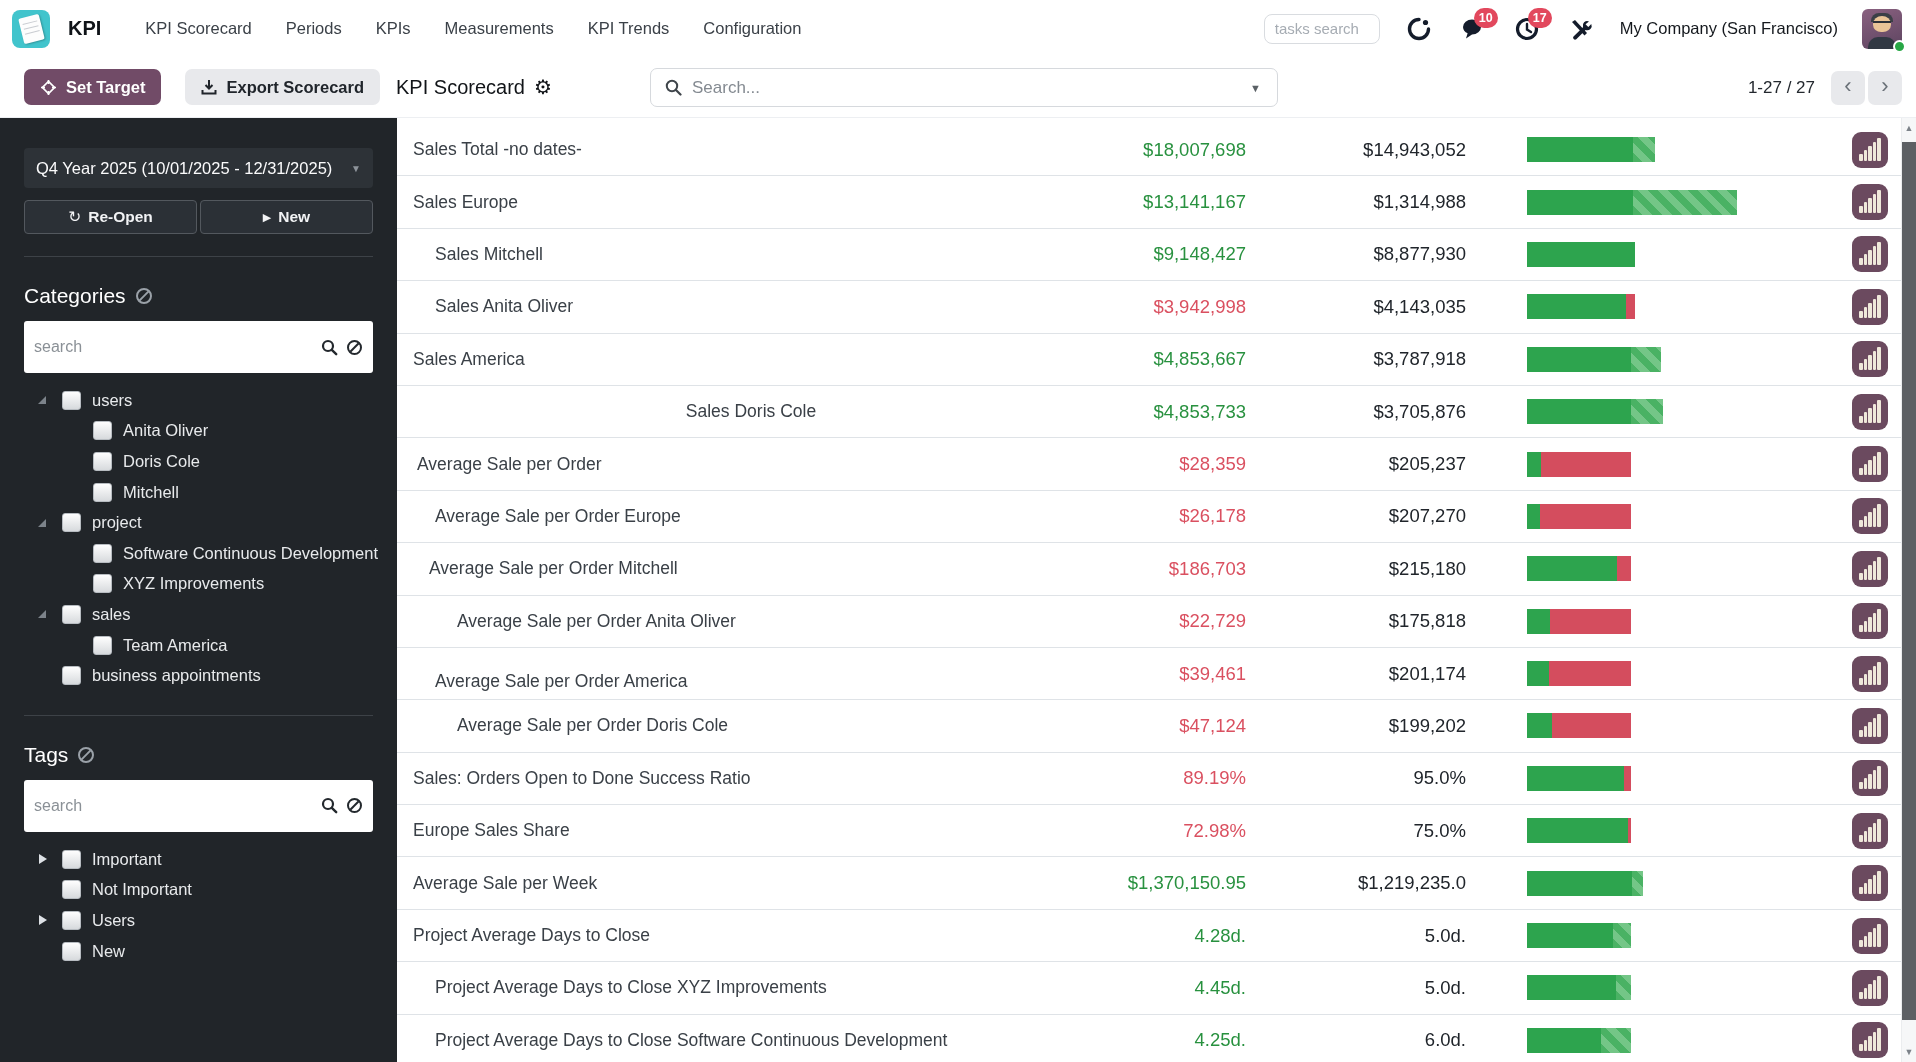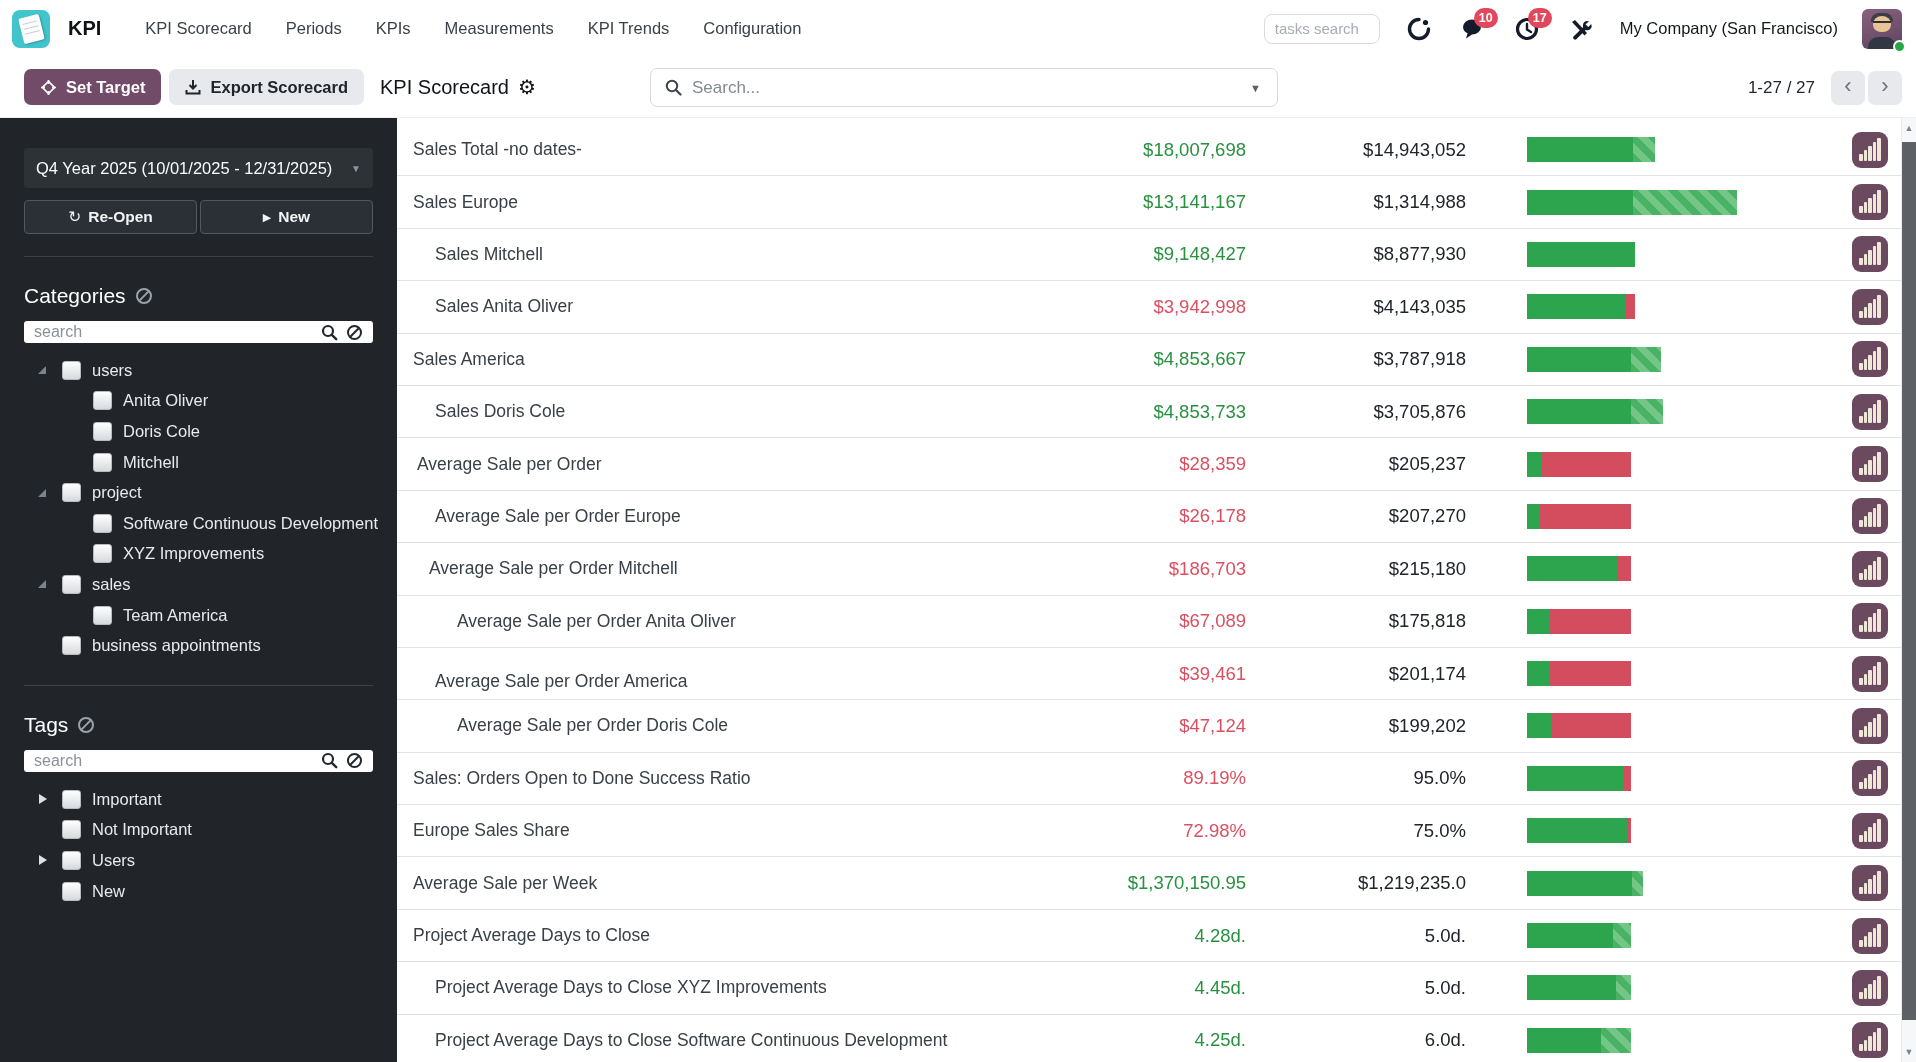--- a/index.html
+++ b/index.html
@@ -24,21 +24,21 @@
   .avatar .head { position:absolute; left:11px; top:7px; width:18px; height:16px; border-radius:50% 50% 45% 45%; background:#e9c497; }
   .avatar .hair { position:absolute; left:9px; top:4px; width:22px; height:9px; border-radius:8px 8px 0 0; background:#3a3f46; }
   .avatar .body { position:absolute; left:6px; bottom:0; width:28px; height:12px; border-radius:10px 10px 0 0; background:#313843; }
   .avatar .glasses { position:absolute; left:11px; top:12px; width:18px; height:4px; border-top:2px solid #2c3138; }
   .status-dot { position:absolute; right:-4px; bottom:-4px; width:13px; height:13px; border-radius:50%; background:#28a745; border:2px solid #fff; }
 
   
   .toolbar { position:relative; height:61px; display:flex; align-items:center; padding:0 14px 0 24px; border-bottom:1px solid #edeff2; background:#fff; }
   .btn { display:inline-flex; align-items:center; gap:9px; height:36px; border-radius:7px; font-size:16.5px; font-weight:700; padding:0 16px; cursor:pointer; border:none; font-family:inherit; }
   .btn-primary { background:#714b67; color:#fff; }
-  .btn-light { background:#e8e9ec; color:#20252b; margin-left:8px; }
+  .btn-light { background:#e8e9ec; color:#20252b; margin-left:24px; }
   .view-title { display:flex; align-items:center; gap:9px; margin-left:16px; }
   .view-title span { font-size:20px; color:#111418; }
   .gear { font-size:19px; color:#2c3238; cursor:pointer; line-height:1; }
   .searchbar { position:absolute; left:650px; top:11px; width:628px; height:39px; border:1px solid #d6d9dd; border-radius:7px; display:flex; align-items:center; padding:0 12px 0 14px; background:#fff; }
   .searchbar input { flex:1; border:none; outline:none; font-size:17px; color:#333; margin-left:10px; font-family:inherit; }
   .searchbar input::placeholder { color:#848a91; }
   .searchbar .caret { color:#5b6166; font-size:11px; padding:6px 4px; cursor:pointer; }
   .pager { position:absolute; right:14px; top:0; height:61px; display:flex; align-items:center; gap:16px; }
   .pager-text { font-size:17px; color:#23282e; }
   .pager-btns { display:flex; gap:3px; }
@@ -51,21 +51,21 @@
   .sidebar { width:397px; background:#212529; color:#e9ecef; overflow:hidden; flex:0 0 auto; }
   .side-pad { padding:0 24px; }
   .period-box { margin-top:30px; height:40px; background:#2d3237; border-radius:4px; display:flex; align-items:center; padding:0 12px; font-size:16.5px; color:#fbfbfc; cursor:pointer; }
   .period-box .pcaret { margin-left:auto; color:#8d939a; font-size:10px; }
   .btn-row { display:flex; gap:3px; margin-top:12px; }
   .side-btn { flex:1; height:34px; background:#2b3036; border:1px solid #53585e; border-radius:4px; color:#f2f3f5; font-size:15.5px; font-weight:700; display:flex; align-items:center; justify-content:center; gap:7px; cursor:pointer; }
   .side-btn .ic { font-weight:400; }
   .divider { border:none; border-top:1px solid #3d4247; margin-top:22px; }
   .side-heading { display:flex; align-items:center; gap:9px; margin-top:27px; font-size:21px; color:#ffffff; }
   .side-heading svg { cursor:pointer; }
-  .side-search { margin-top:13px; height:22px; background:#fff; border-radius:3px; display:flex; align-items:center; padding:0 10px; }
+  .side-search { margin-top:13px; height:52px; background:#fff; border-radius:3px; display:flex; align-items:center; padding:0 10px; }
   .side-search input { flex:1; border:none; outline:none; font-size:16px; color:#333; font-family:inherit; min-width:0; }
   .side-search input::placeholder { color:#8a9096; }
   .side-search .icn { display:flex; align-items:center; margin-left:8px; cursor:pointer; }
   .tree { list-style:none; margin-top:12px; }
   .tree li { display:flex; align-items:center; height:30.6px; cursor:pointer; }
   .tree .sp { flex:0 0 auto; }
   .tree .tog { width:10px; height:10px; margin-right:14px; flex:0 0 auto; position:relative; }
   .tree .tog.exp::after { content:""; position:absolute; left:0; top:1px; border-left:8px solid transparent; border-bottom:8px solid #7c838a; }
   .tree .tog.col::after { content:""; position:absolute; left:1px; top:0; border-top:5.5px solid transparent; border-bottom:5.5px solid transparent; border-left:8px solid #dde1e5; }
   .cbx { width:19px; height:19px; border-radius:3px; background:linear-gradient(#fefefe,#d7dadd); border:1px solid #b7bcc1; flex:0 0 auto; cursor:pointer; }
@@ -442,21 +442,21 @@
       <div class="chart-btn">
         <i style="height:7px"></i>
             <i style="height:11px"></i>
             <i style="height:15px"></i>
             <i style="height:19px"></i>
             <i style="height:23px"></i>
       </div>
     </div>
   </div>
       <div class="krow">
-    <div class="kname" style="padding-left: 38px;">Sales Doris Cole</div>
+    <div class="kname" style="padding-left: 38px; text-align: center;">Sales Doris Cole</div>
     <div class="kval green">$4,853,733</div>
     <div class="ktarget">$3,705,876</div>
     <div class="kbar">
       <span class="seg solid" style="width: 104px;"></span>
       <span class="seg striped" style="width: 32px;"></span>
       <span class="seg over" style="width: 0px;"></span>
     </div>
     <div class="kchart">
       <div class="chart-btn">
         <i style="height:7px"></i>
@@ -519,21 +519,21 @@
         <i style="height:7px"></i>
             <i style="height:11px"></i>
             <i style="height:15px"></i>
             <i style="height:19px"></i>
             <i style="height:23px"></i>
       </div>
     </div>
   </div>
       <div class="krow">
     <div class="kname" style="padding-left: 60px;">Average Sale per Order Anita Oliver</div>
-    <div class="kval red">$67,089</div>
+    <div class="kval red">$22,729</div>
     <div class="ktarget">$175,818</div>
     <div class="kbar">
       <span class="seg solid" style="width: 23px;"></span>
       <span class="seg striped" style="width: 0px;"></span>
       <span class="seg over" style="width: 81px;"></span>
     </div>
     <div class="kchart">
       <div class="chart-btn">
         <i style="height:7px"></i>
             <i style="height:11px"></i>

